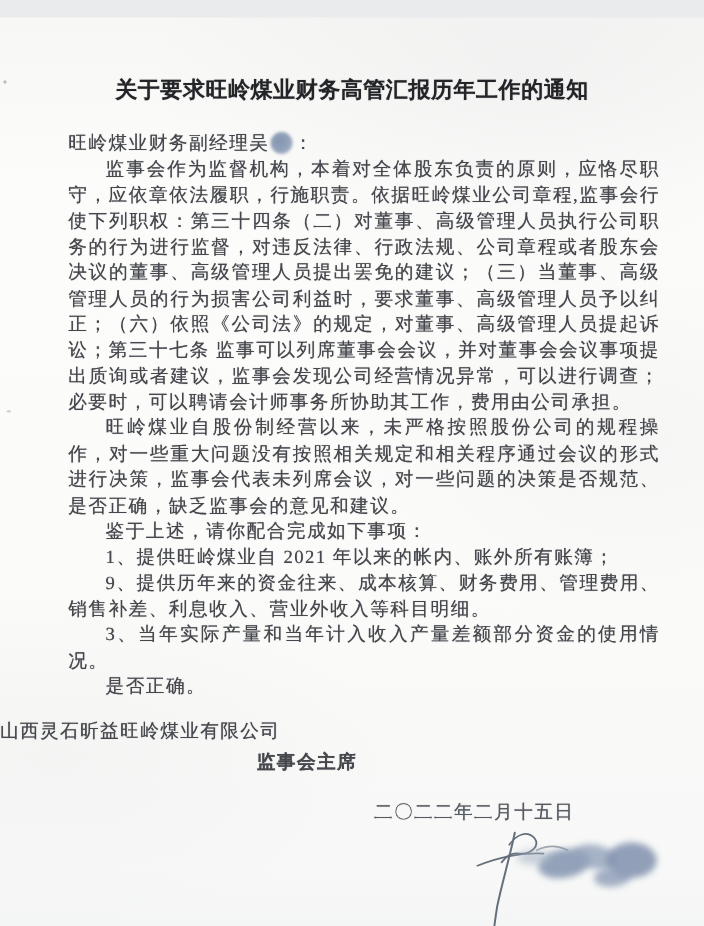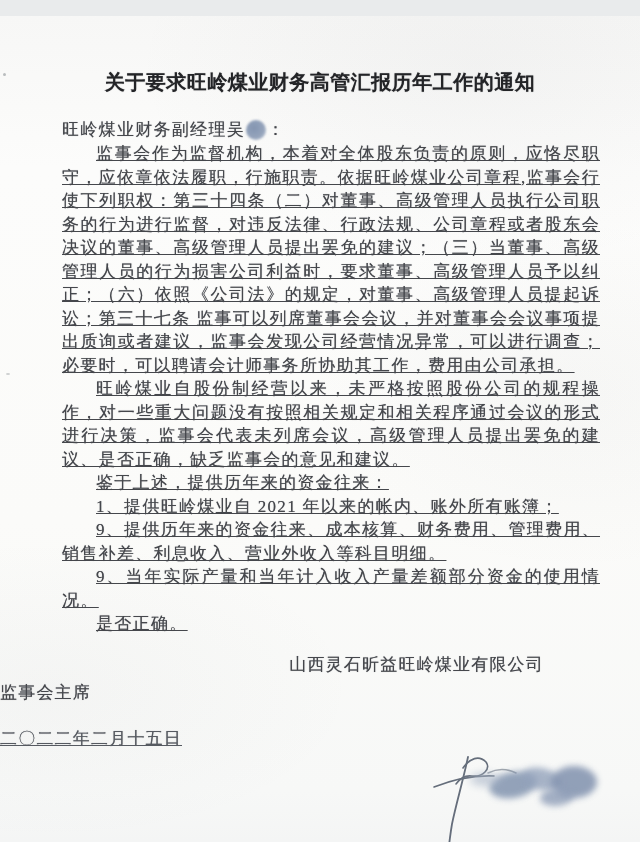--- a/index.html
+++ b/index.html
@@ -39,56 +39,54 @@
     margin-top:22px;
     line-height:24px;
     white-space:nowrap;
   }
   .para{
     margin:0;
     line-height:23.5px;
     text-align:justify;
     text-justify:inter-character;
     text-indent:2em;
-    text-decoration:underline;
   }
   .name-redaction{
     display:inline-block;
     width:20px;height:20px;
     margin:0 1px -5px 1px;
     border-radius:50%;
     background:radial-gradient(circle at 40% 40%, #7a8dab 0%, #8c9cb6 55%, #bcc6d5 100%);
     filter:blur(1.3px);
     opacity:0.92;
   }
   .sig-block{
     color:#45474c;
     font-size:17px;
     letter-spacing:1.2px;
     text-shadow:0 0 0.7px rgba(70,72,78,0.7);
   }
   .sig-company{
     margin-top:18px;
-    text-align:right;
     padding-right:96px;
     line-height:22px;
   }
   .sig-role{
     margin-top:6px;
-    text-align:left;
+    text-align:center;
     padding-right:82px;
     line-height:22px;
+    font-weight:bold;
   }
   .sig-date{
     margin-top:23px;
-    text-align:left;
+    text-align:right;
     padding-right:118px;
     line-height:24px;
     color:#565a61;
-    text-decoration:underline;
   }
   .sig-overlay{
     position:absolute;
     left:0;top:0;width:640px;height:842px;
     pointer-events:none;
   }
   .blob{
     position:absolute;
     border-radius:50%;
     filter:blur(3px);
@@ -120,26 +118,26 @@
 
     <h1 class="title">关于要求旺岭煤业财务高管汇报历年工作的通知</h1>
 
     <div class="textblock">
 
       <div class="salutation">
         <span>旺岭煤业财务副经理吴</span><span class="name-redaction"></span><span>：</span>
       </div>
 
       <p class="para">监事会作为监督机构，本着对全体股东负责的原则，应恪尽职守，应依章依法履职，行施职责。依据旺岭煤业公司章程,监事会行使下列职权：第三十四条（二）对董事、高级管理人员执行公司职务的行为进行监督，对违反法律、行政法规、公司章程或者股东会决议的董事、高级管理人员提出罢免的建议；（三）当董事、高级管理人员的行为损害公司利益时，要求董事、高级管理人员予以纠正；（六）依照《公司法》的规定，对董事、高级管理人员提起诉讼；第三十七条 监事可以列席董事会会议，并对董事会会议事项提出质询或者建议，监事会发现公司经营情况异常，可以进行调查；必要时，可以聘请会计师事务所协助其工作，费用由公司承担。</p>
-      <p class="para">旺岭煤业自股份制经营以来，未严格按照股份公司的规程操作，对一些重大问题没有按照相关规定和相关程序通过会议的形式进行决策，监事会代表未列席会议，高级管理人员提出罢免的建议、是否正确，缺乏监事会的意见和建议。</p>
-      <p class="para">鉴于上述，提供历年来的资金往来：</p>
+      <p class="para">旺岭煤业自股份制经营以来，未严格按照股份公司的规程操作，对一些重大问题没有按照相关规定和相关程序通过会议的形式进行决策，监事会代表未列席会议，对一些问题的决策是否规范、是否正确，缺乏监事会的意见和建议。</p>
+      <p class="para">鉴于上述，请你配合完成如下事项：</p>
 
       <p class="para">1、提供旺岭煤业自 2021 年以来的帐内、账外所有账簿；</p>
       <p class="para">9、提供历年来的资金往来、成本核算、财务费用、管理费用、销售补差、利息收入、营业外收入等科目明细。</p>
-      <p class="para">9、当年实际产量和当年计入收入产量差额部分资金的使用情况。</p>
+      <p class="para">3、当年实际产量和当年计入收入产量差额部分资金的使用情况。</p>
 
       <p class="para">是否正确。</p>
     </div>
 
     <div class="sig-block">
       <div class="sig-company">山西灵石昕益旺岭煤业有限公司</div>
       <div class="sig-role">监事会主席</div>
       <div class="sig-date">二〇二二年二月十五日</div>
     </div>
 

